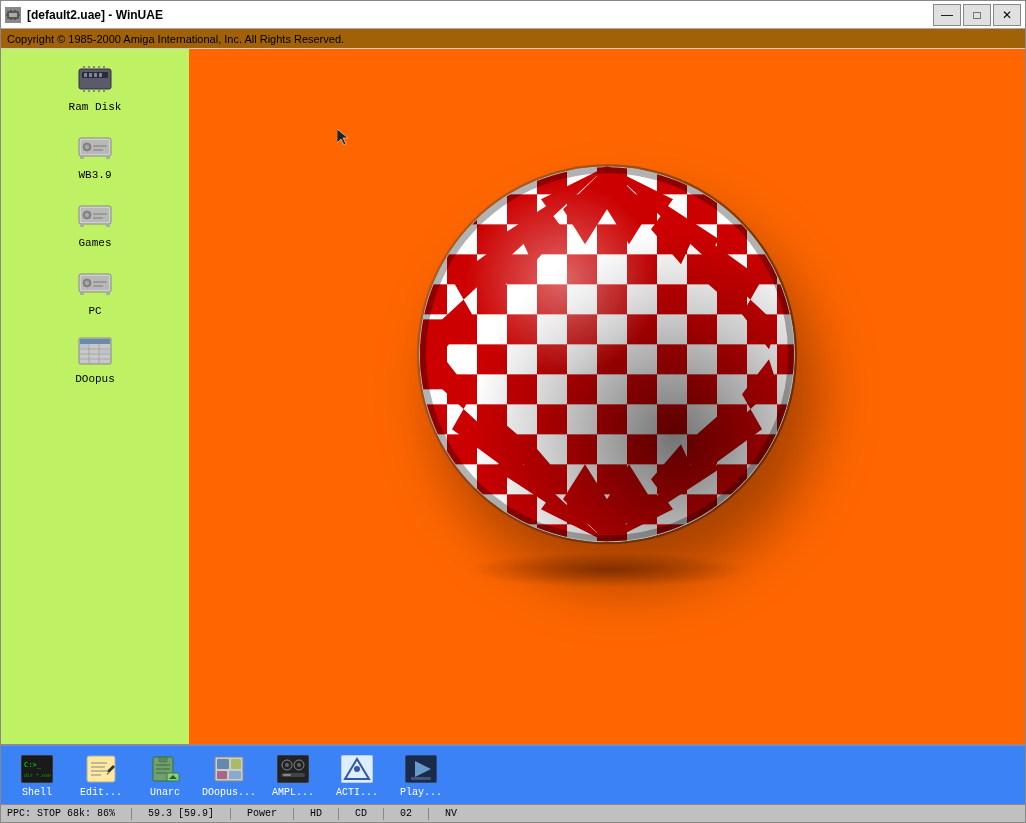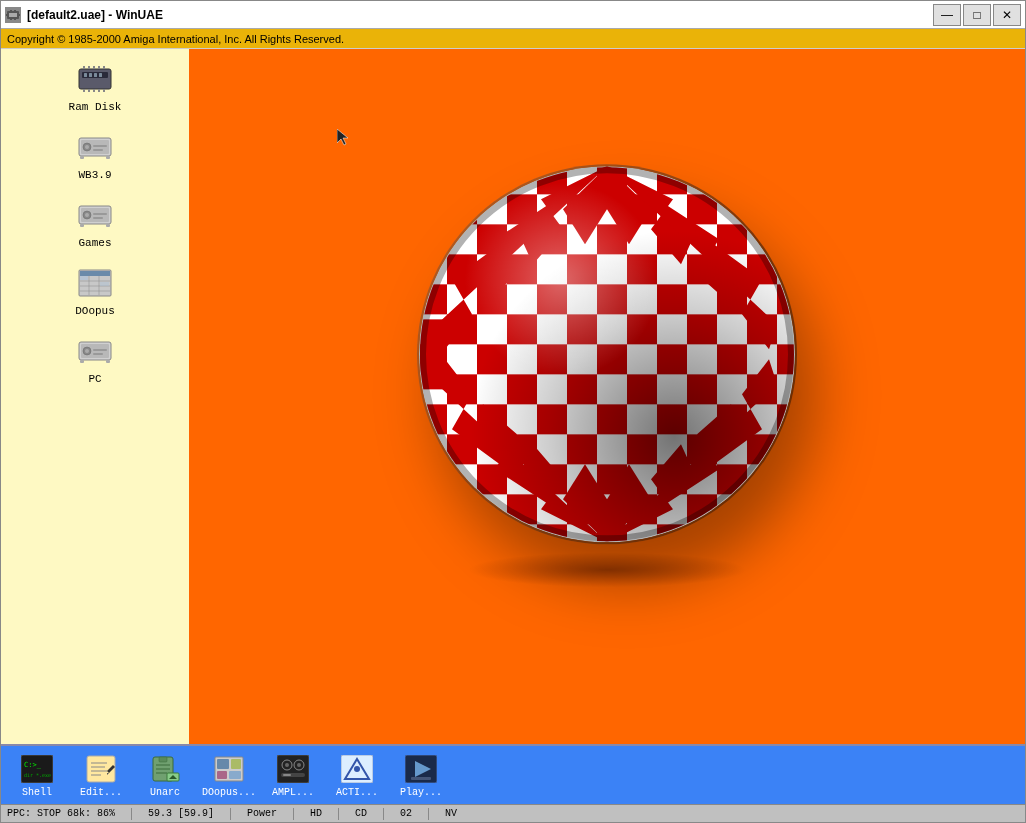--- a/index.html
+++ b/index.html
@@ -58,41 +58,41 @@
       border: 1px solid #888;
       display: flex;
       align-items: center;
       justify-content: center;
       font-size: 12px;
       cursor: pointer;
     }
 
     
     .copyright-bar {
-      background: #eab308;
+      background: #a16207;
       height: 20px;
       border-bottom: 1px solid #ccc;
       display: flex;
       align-items: center;
       padding: 0 6px;
       font-size: 11px;
       color: #000;
     }
 
     
     .main-area {
       display: flex;
       flex: 1;
       overflow: hidden;
     }
 
     
     .sidebar {
       width: 188px;
-      background: #fef9c3;
+      background: #bef264;
       display: flex;
       flex-direction: column;
       padding: 8px 0;
       align-items: center;
       gap: 8px;
       overflow-y: auto;
     }
 
     .desktop-icon {
       display: flex;
@@ -306,53 +306,53 @@
             <rect x="3" y="24" width="4" height="3" rx="1" fill="#aaa"></rect>
             <rect x="29" y="24" width="4" height="3" rx="1" fill="#aaa"></rect>
           </svg>
         </div>
         <span class="icon-label">Games</span>
       </div>
 
       <div class="desktop-icon">
         <div class="icon-img">
           <svg width="36" height="30" viewBox="0 0 36 30">
-
-            <rect x="2" y="2" width="32" height="26" rx="1" fill="#c8c8c8" stroke="#888" stroke-width="1"></rect>
-
-            <rect x="3" y="3" width="30" height="5" fill="#6a8aaa"></rect>
-
-            <line x1="12" y1="8" x2="12" y2="27" stroke="#888" stroke-width="0.5"></line>
-            <line x1="22" y1="8" x2="22" y2="27" stroke="#888" stroke-width="0.5"></line>
-
-            <line x1="3" y1="13" x2="33" y2="13" stroke="#888" stroke-width="0.5"></line>
-            <line x1="3" y1="18" x2="33" y2="18" stroke="#888" stroke-width="0.5"></line>
-            <line x1="3" y1="23" x2="33" y2="23" stroke="#888" stroke-width="0.5"></line>
-
-            <rect x="3" y="8" width="8" height="4" fill="#aac0d8" opacity="0.6"></rect>
-            <rect x="23" y="14" width="9" height="4" fill="#aac0d8" opacity="0.4"></rect>
-          </svg>
-        </div>
-        <span class="icon-label">DOopus</span>
-      </div>
-
-      <div class="desktop-icon">
-        <div class="icon-img">
-          <svg width="36" height="30" viewBox="0 0 36 30">
             <rect x="2" y="6" width="32" height="18" rx="2" fill="#d0d0d0" stroke="#888" stroke-width="1"></rect>
             <rect x="4" y="8" width="28" height="14" rx="1" fill="#b8b8b8"></rect>
             <ellipse cx="10" cy="15" rx="4" ry="4" fill="#888" stroke="#666" stroke-width="0.5"></ellipse>
             <ellipse cx="10" cy="15" rx="2" ry="2" fill="#aaa"></ellipse>
             <rect x="16" y="13" width="14" height="2" rx="1" fill="#999"></rect>
             <rect x="16" y="17" width="10" height="2" rx="1" fill="#999"></rect>
             <rect x="3" y="24" width="4" height="3" rx="1" fill="#aaa"></rect>
             <rect x="29" y="24" width="4" height="3" rx="1" fill="#aaa"></rect>
           </svg>
         </div>
         <span class="icon-label">PC</span>
+      </div>
+
+      <div class="desktop-icon">
+        <div class="icon-img">
+          <svg width="36" height="30" viewBox="0 0 36 30">
+
+            <rect x="2" y="2" width="32" height="26" rx="1" fill="#c8c8c8" stroke="#888" stroke-width="1"></rect>
+
+            <rect x="3" y="3" width="30" height="5" fill="#6a8aaa"></rect>
+
+            <line x1="12" y1="8" x2="12" y2="27" stroke="#888" stroke-width="0.5"></line>
+            <line x1="22" y1="8" x2="22" y2="27" stroke="#888" stroke-width="0.5"></line>
+
+            <line x1="3" y1="13" x2="33" y2="13" stroke="#888" stroke-width="0.5"></line>
+            <line x1="3" y1="18" x2="33" y2="18" stroke="#888" stroke-width="0.5"></line>
+            <line x1="3" y1="23" x2="33" y2="23" stroke="#888" stroke-width="0.5"></line>
+
+            <rect x="3" y="8" width="8" height="4" fill="#aac0d8" opacity="0.6"></rect>
+            <rect x="23" y="14" width="9" height="4" fill="#aac0d8" opacity="0.4"></rect>
+          </svg>
+        </div>
+        <span class="icon-label">DOopus</span>
       </div>
 
     </div>
 
     <div class="content-area">
 
       <div style="position:absolute; left:148px; top:80px; pointer-events:none;">
         <svg width="14" height="18" viewBox="0 0 14 18">
           <polygon points="0,0 0,14 4,10 7,16 9,15 6,9 11,9" fill="#222" stroke="#fff" stroke-width="0.5"></polygon>
         </svg>

